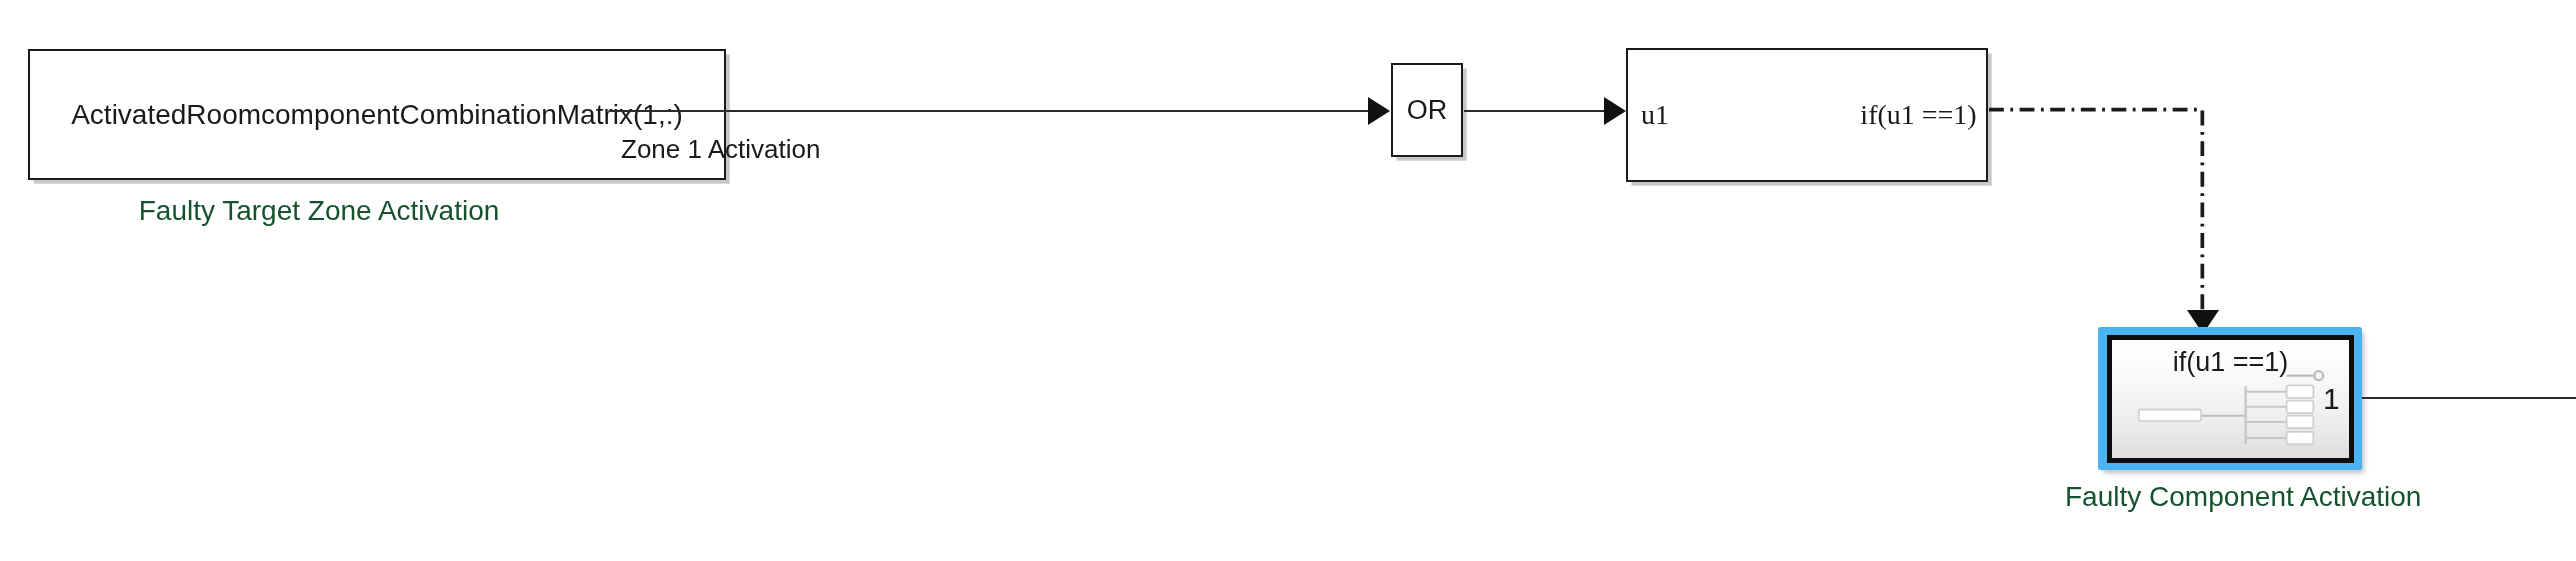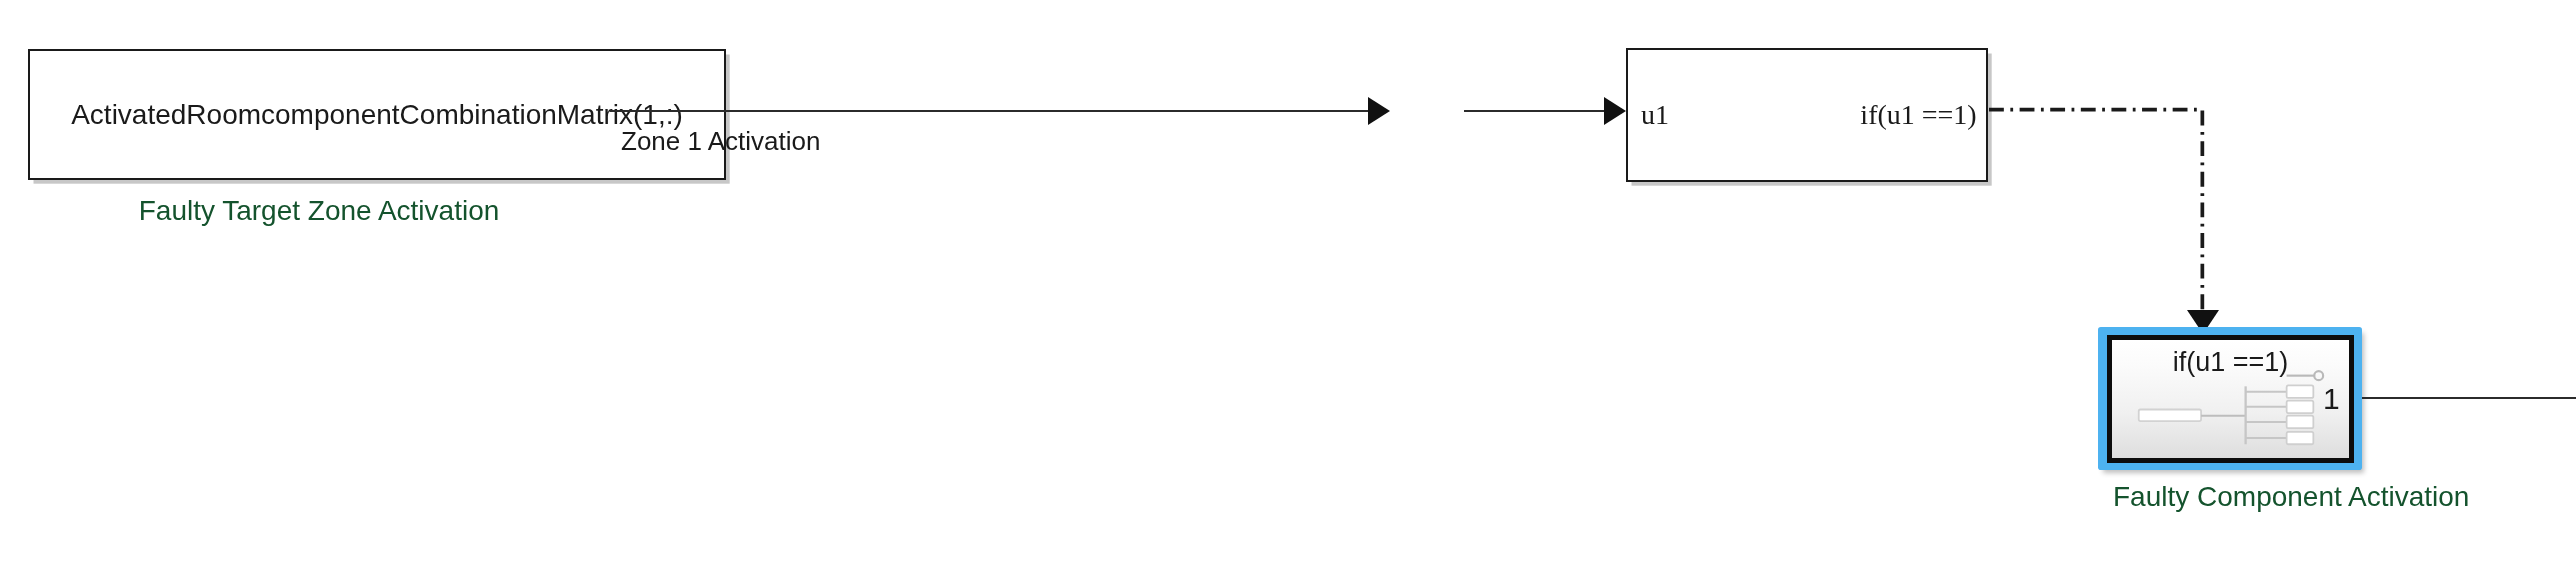--- a/index.html
+++ b/index.html
@@ -167,22 +167,25 @@
 
 <div id="canvas">
 
   <div class="sl-block" id="zone-selector-block" style="left:28px; top:49px; width:698px; height:131px;">
     <div class="block-center-text">ActivatedRoomcomponentCombinationMatrix(1,:)</div>
   </div>
   <div class="caption" style="left:28px; top:197px; width:582px;">Faulty Target Zone Activation</div>
 
   <div class="wire-h" style="left:610px; top:110px; width:762px;"></div>
   <div class="arrow-right" style="left:1368px; top:97px;"></div>
-  <div class="signal-label" style="left:621px; top:128px;">Zone 1 Activation</div>
-
+  <div class="signal-label" style="left:621px; top:136px;">Zone 1 Activation</div>
+
+  <div class="sl-block" id="or-gate" style="left:1391px; top:63px; width:72px; height:94px;">
+    <div class="block-center-text">OR</div>
+  </div>
 
   <div class="wire-h" style="left:1464px; top:110px; width:144px;"></div>
   <div class="arrow-right" style="left:1604px; top:97px;"></div>
 
   <div class="sl-block" id="if-block" style="left:1626px; top:48px; width:362px; height:134px;font-family:Liberation Serif, serif;">
     <div class="port-label-left">u1</div>
     <div class="port-label-right">if(u1 ==1)</div>
   </div>
 
   <svg class="action-line" style="left:1989px; top:93px; width:269px; height:269px;" width="269" height="269" viewBox="0 0 290 290">
@@ -210,18 +213,18 @@
       <line x1="150" y1="110" x2="196" y2="110" stroke="#c6c6c6" stroke-width="2.2"></line>
 
       <rect x="196" y="51" width="30" height="14" rx="2" fill="#ffffff" stroke="#cfcfcf" stroke-width="2"></rect>
       <rect x="196" y="68" width="30" height="14" rx="2" fill="#ffffff" stroke="#cfcfcf" stroke-width="2"></rect>
       <rect x="196" y="85" width="30" height="14" rx="2" fill="#ffffff" stroke="#cfcfcf" stroke-width="2"></rect>
       <rect x="196" y="103" width="30" height="14" rx="2" fill="#ffffff" stroke="#cfcfcf" stroke-width="2"></rect>
     </svg>
 
     <div class="subsys-out-label">1</div>
   </div>
-  <div class="caption" style="left:2065px; top:483px; width:331px;margin-left:48px;">Faulty Component Activation</div>
+  <div class="caption" style="left:2065px; top:483px; width:331px;">Faulty Component Activation</div>
 
   <div class="out-wire" style="left:2362px; top:397px; width:214px;"></div>
 
 </div>
 
 
 </body></html>

